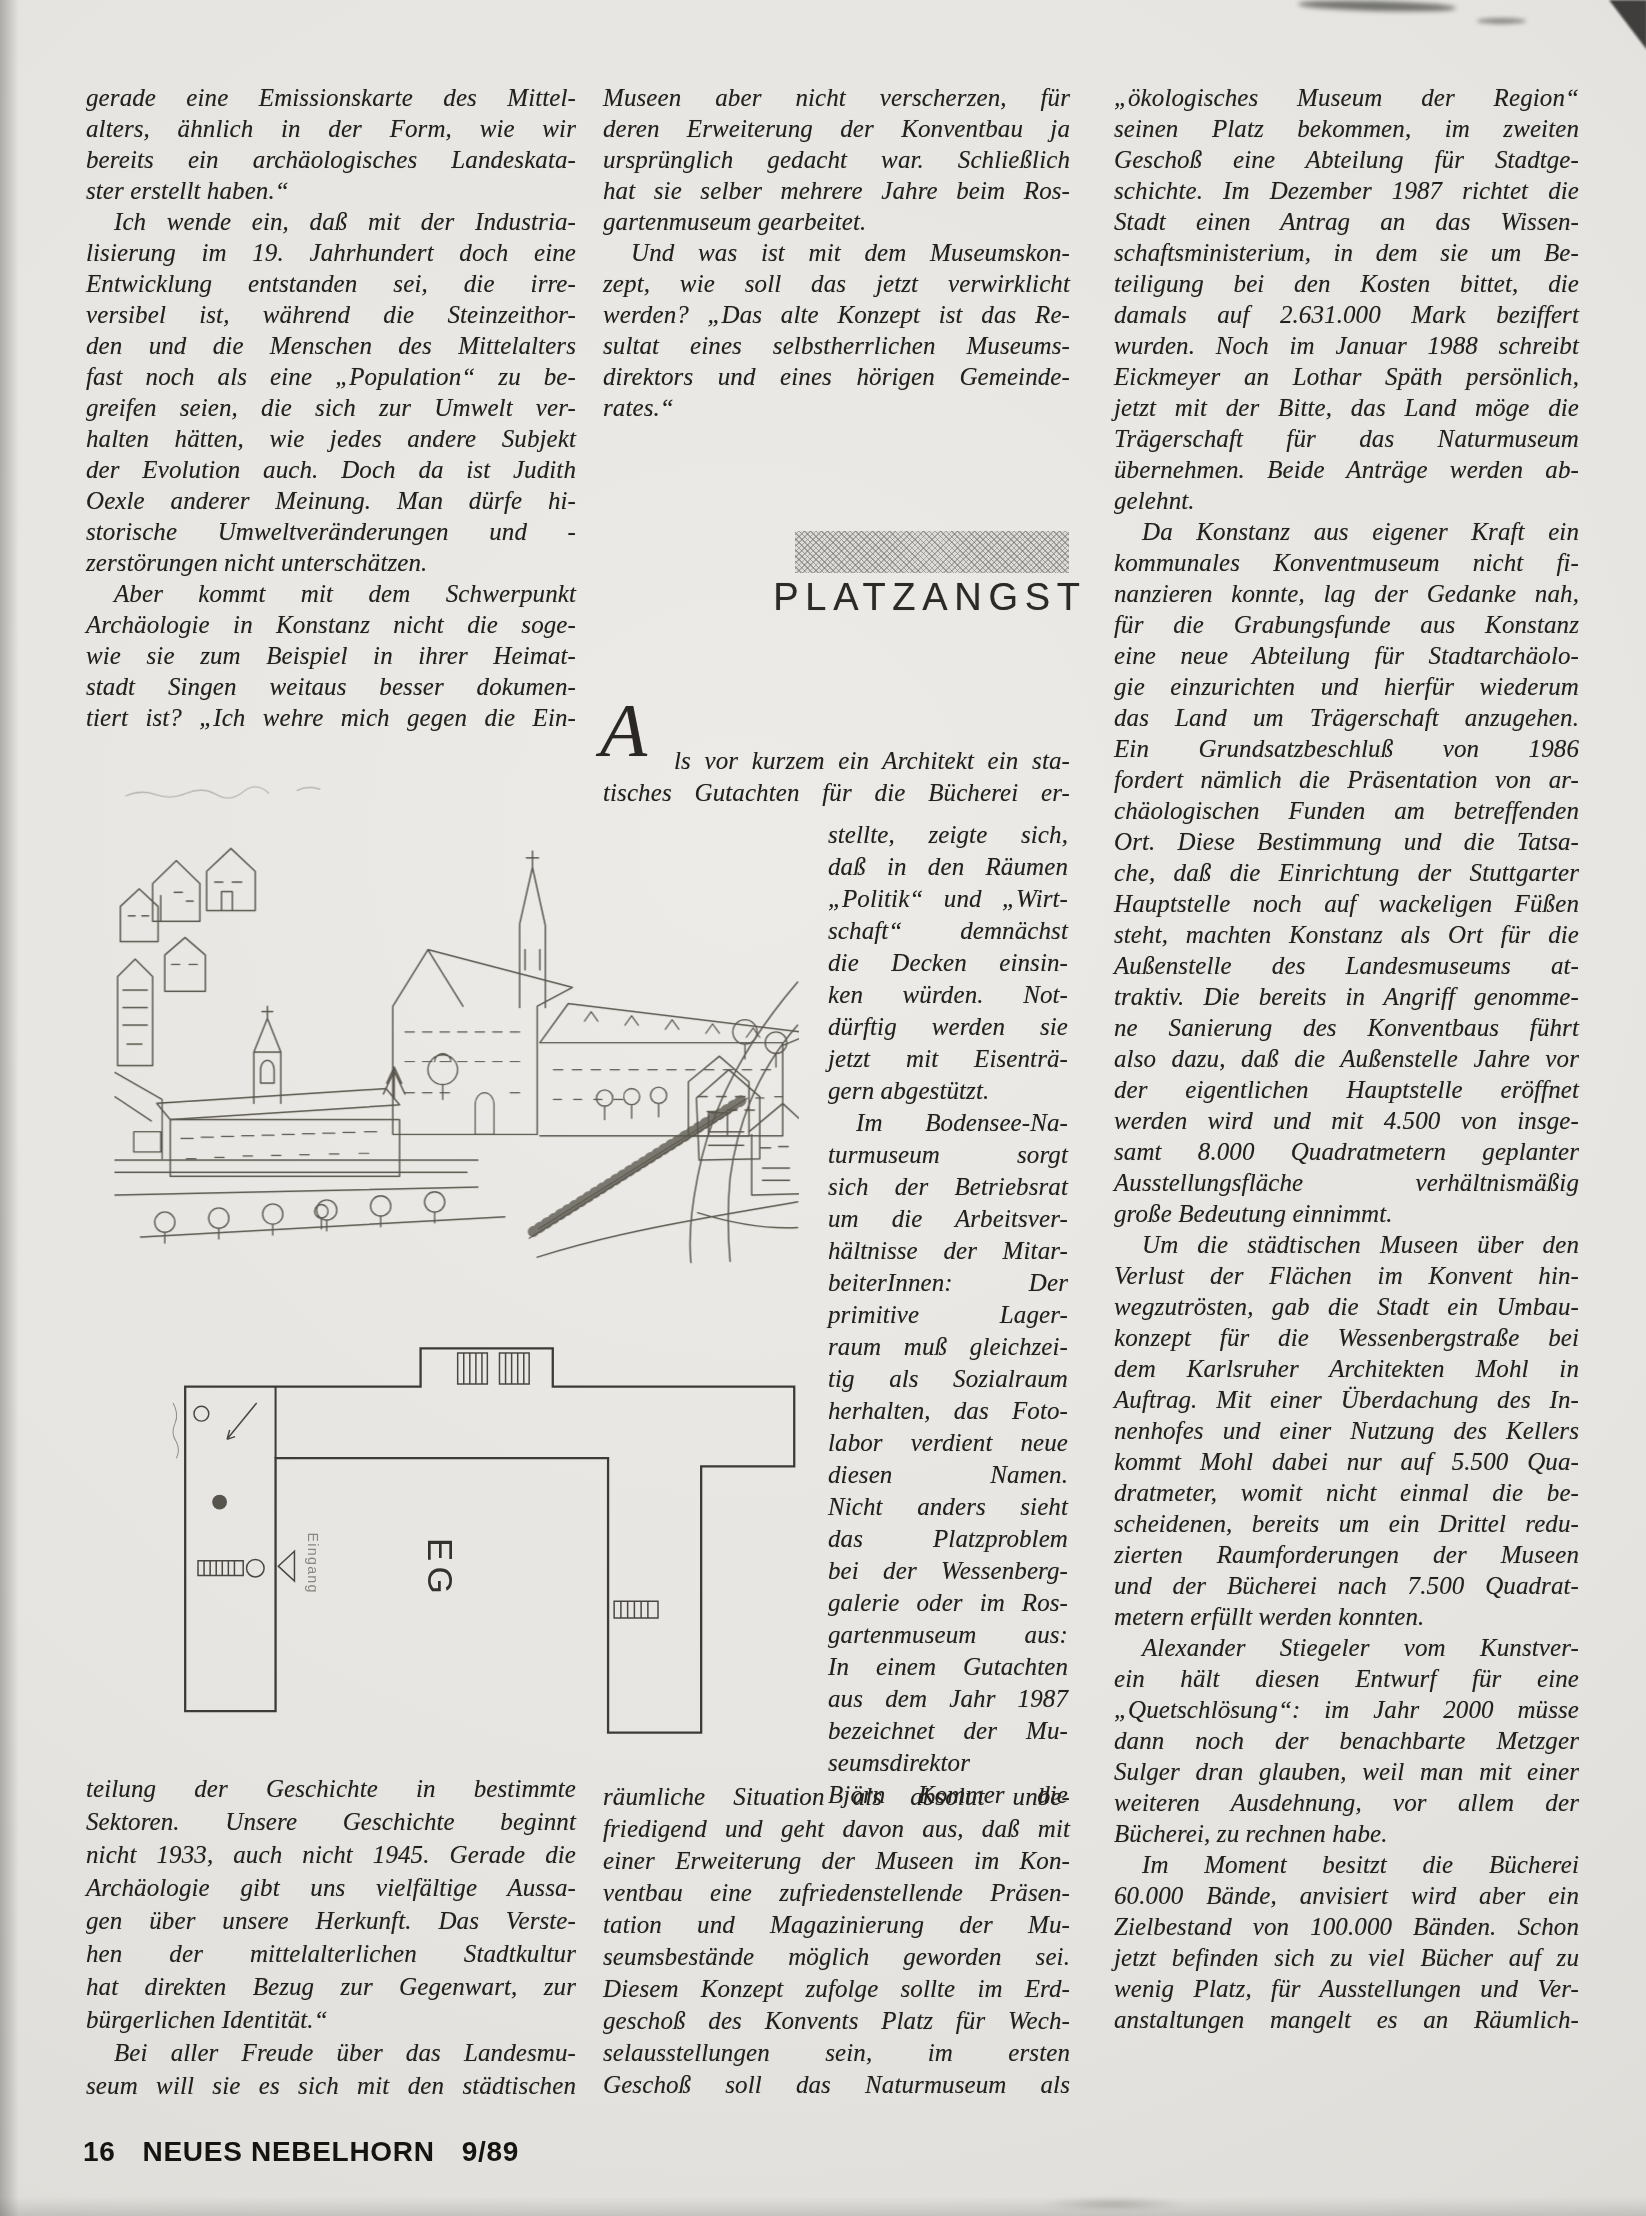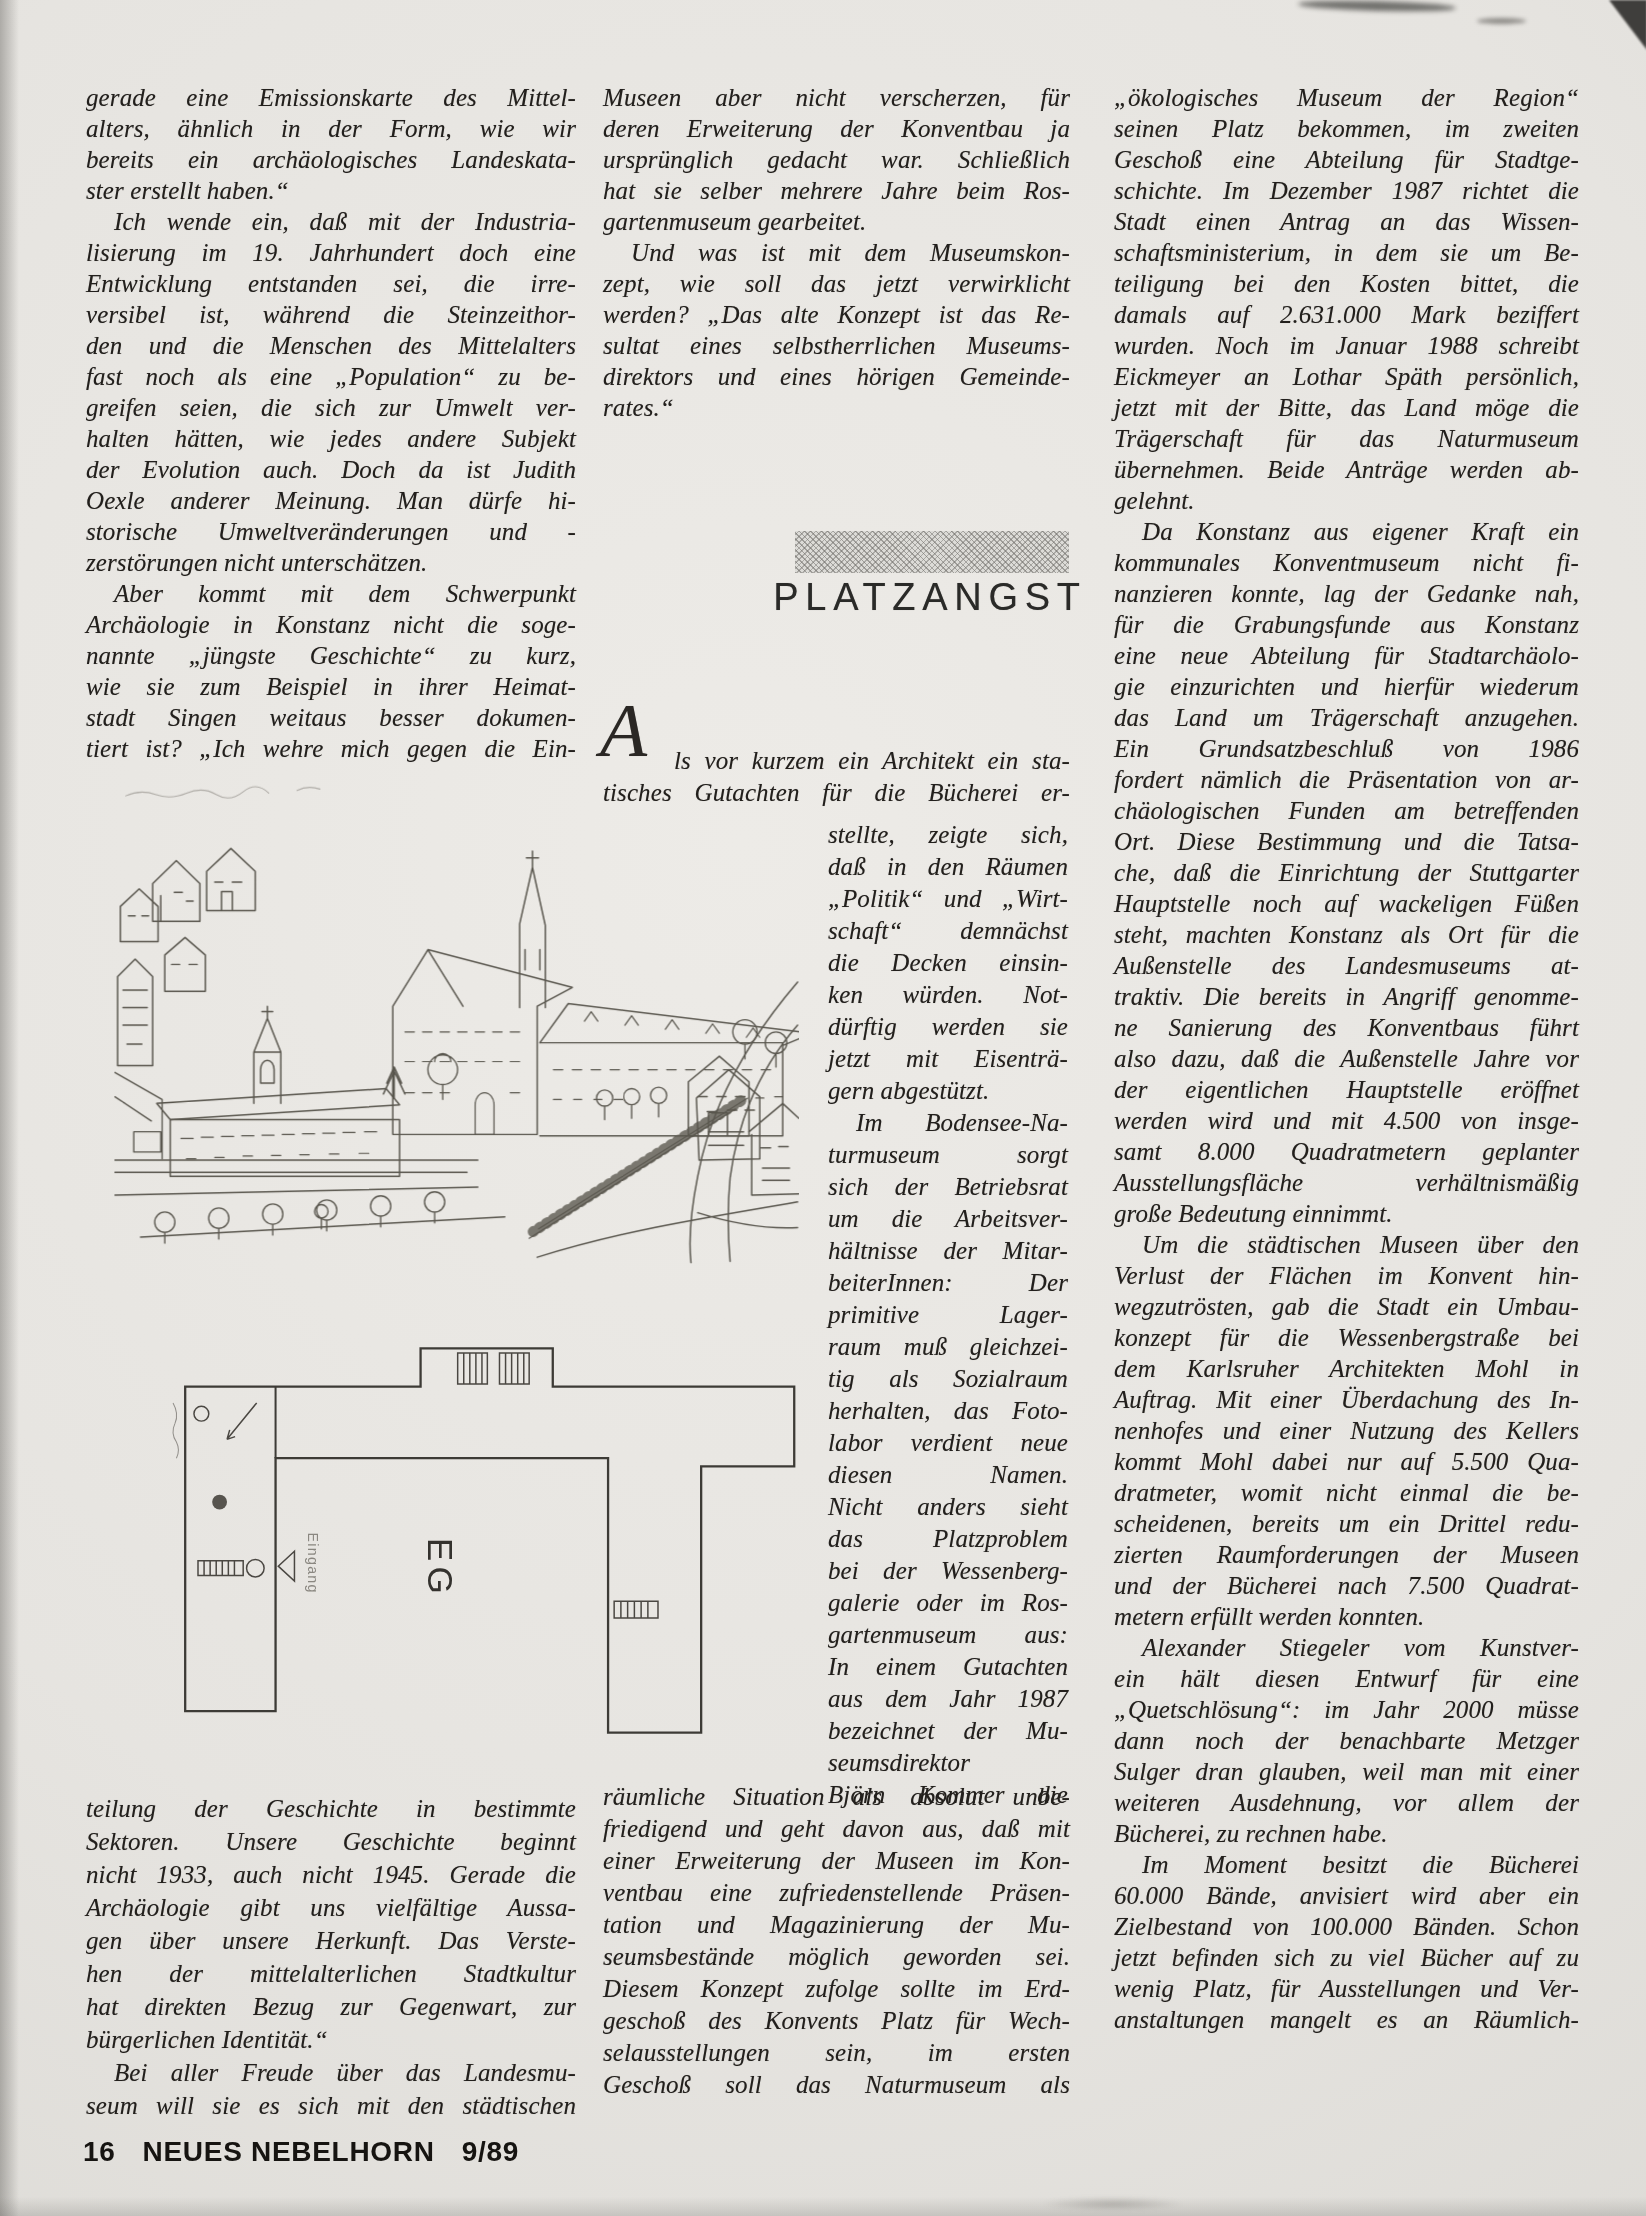--- a/index.html
+++ b/index.html
@@ -74,21 +74,20 @@
         <div class="ln">greifen seien, die sich zur Umwelt ver-</div>
         <div class="ln">halten hätten, wie jedes andere Subjekt</div>
         <div class="ln">der Evolution auch. Doch da ist Judith</div>
         <div class="ln">Oexle anderer Meinung. Man dürfe hi-</div>
         <div class="ln">storische Umweltveränderungen und -</div>
         <div class="ln last">zerstörungen nicht unterschätzen.</div>
       </div>
       <div class="para indent">
         <div class="ln">Aber kommt mit dem Schwerpunkt</div>
         <div class="ln">Archäologie in Konstanz nicht die soge-</div>
-        <div class="ln">nannte „jüngste Geschichte“ zu kurz,</div>
         <div class="ln">wie sie zum Beispiel in ihrer Heimat-</div>
         <div class="ln">stadt Singen weitaus besser dokumen-</div>
         <div class="ln">tiert ist? „Ich wehre mich gegen die Ein-</div>
       </div>
     </div>
 
   <div class="tb" style="left:603px;top:82px;width:467px;font-size:25px;line-height:31px;">
       <div class="para">
         <div class="ln">Museen aber nicht verscherzen, für</div>
         <div class="ln">deren Erweiterung der Konventbau ja</div>
@@ -241,21 +240,21 @@
         <div class="ln">ventbau eine zufriedenstellende Präsen-</div>
         <div class="ln">tation und Magazinierung der Mu-</div>
         <div class="ln">seumsbestände möglich geworden sei.</div>
         <div class="ln">Diesem Konzept zufolge sollte im Erd-</div>
         <div class="ln">geschoß des Konvents Platz für Wech-</div>
         <div class="ln">selausstellungen sein, im ersten</div>
         <div class="ln">Geschoß soll das Naturmuseum als</div>
       </div>
     </div>
 
-  <div class="tb" style="left:86px;top:1772px;width:490px;font-size:25px;line-height:33px;margin-top:20px;">
+  <div class="tb" style="left:86px;top:1772px;width:490px;font-size:25px;line-height:33px;">
       <div class="para">
         <div class="ln">teilung der Geschichte in bestimmte</div>
         <div class="ln">Sektoren. Unsere Geschichte beginnt</div>
         <div class="ln">nicht 1933, auch nicht 1945. Gerade die</div>
         <div class="ln">Archäologie gibt uns vielfältige Aussa-</div>
         <div class="ln">gen über unsere Herkunft. Das Verste-</div>
         <div class="ln">hen der mittelalterlichen Stadtkultur</div>
         <div class="ln">hat direkten Bezug zur Gegenwart, zur</div>
         <div class="ln last">bürgerlichen Identität.“</div>
       </div>

